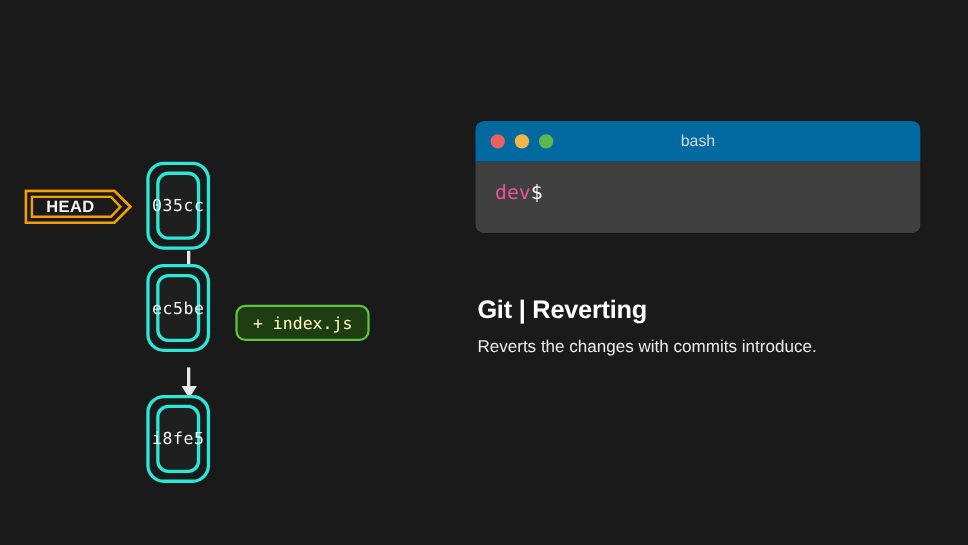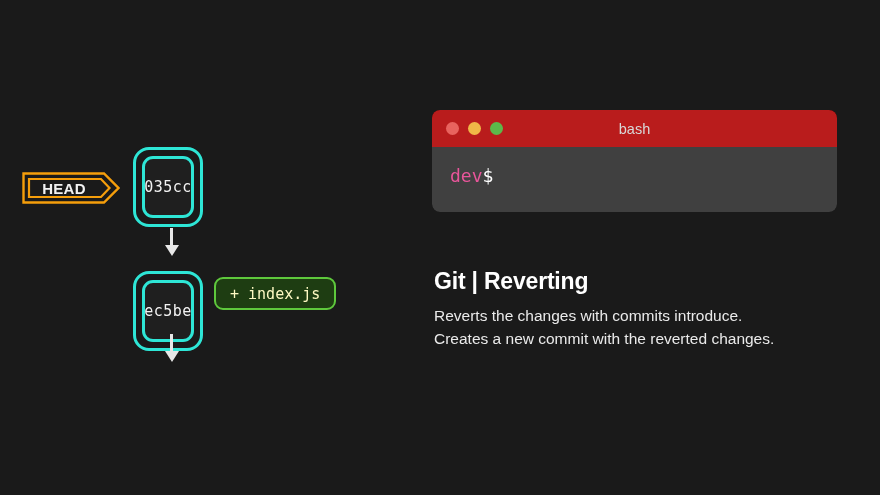--- a/index.html
+++ b/index.html
@@ -15,21 +15,21 @@
     position:relative;
     width:880px; height:495px;
     background:#1a1a1a;
   }
 
   
   #graph { position:absolute; left:0; top:0; width:420px; height:495px; }
 
   .commit-node {
     position:absolute;
-    width:70px; height:80px;
+    width:58px; height:80px;
     border:3px solid #2ee6d6;
     border-radius:16px;
     background:#1a1a1a;
   }
   .commit-inner {
     position:absolute;
     left:6px; top:6px; right:6px; bottom:6px;
     border:3px solid #2ee6d6;
     border-radius:11px;
     background:#1f1f1f;
@@ -37,21 +37,21 @@
   }
   .commit-label {
     font-family:"DejaVu Sans Mono", monospace;
     font-size:15px;
     color:#f2f2f2;
     letter-spacing:0.5px;
     white-space:nowrap;
   }
 
   #node-1 { left:133px; top:147px; }
-  #node-2 { left:133px; top:271px; }
+  #node-2 { left:133px; top:240px; }
   #node-3 { left:133px; top:359px; }
 
   .edge { position:absolute; left:170px; width:3px; background:#e8e8e8; }
   #edge-1 { top:228px; height:17px; }
   #edge-2 { top:334px; height:17px; }
   .edge-head {
     position:absolute;
     left:-5.5px; top:100%;
     width:0; height:0;
     border-left:7px solid transparent;
@@ -98,21 +98,21 @@
     position:absolute;
     left:432px; top:110px;
     width:405px; height:102px;
     border-radius:8px;
     overflow:hidden;
     background:#000;
   }
   #term-titlebar {
     position:relative;
     height:37px;
-    background:#b91c1c;
+    background:#0369a1;
     display:flex; align-items:center;
   }
   #term-dots { display:flex; gap:9px; margin-left:14px; }
   .dot { width:13px; height:13px; border-radius:50%; }
   #dot-close   { background:#e8635e; }
   #dot-min     { background:#f0b747; }
   #dot-max     { background:#5cb84a; }
   #term-title {
     position:absolute; left:0; right:0;
     text-align:center;
@@ -178,36 +178,40 @@
     </div>
 
     <div id="file-badge">
       <span class="badge-text">+ index.js</span>
     </div>
 
     <div class="edge" id="edge-2">
       <div class="edge-head"></div>
     </div>
 
+    <div class="commit-node" id="node-3">
+      <div class="commit-inner">
+        <span class="commit-label">i8fe5</span>
+      </div>
+    </div>
 
   </div>
 
   <div id="terminal">
     <div id="term-titlebar">
       <div id="term-dots">
         <div class="dot" id="dot-close"></div>
         <div class="dot" id="dot-min"></div>
         <div class="dot" id="dot-max"></div>
       </div>
       <div id="term-title">bash</div>
     </div>
     <div id="term-body">
       <div id="term-line"><span class="prompt-user">dev</span><span class="prompt-sym">$</span><span class="prompt-sym"></span></div>
     </div>
   </div>
 
   <div id="info">
     <div id="info-title">Git | Reverting</div>
     <div class="info-line">Reverts the changes with commits introduce.</div>
-    <div class="info-line">Creates a new commit with the reverted changes.</div>
   </div>
 
 </div>
 
 </body></html>

